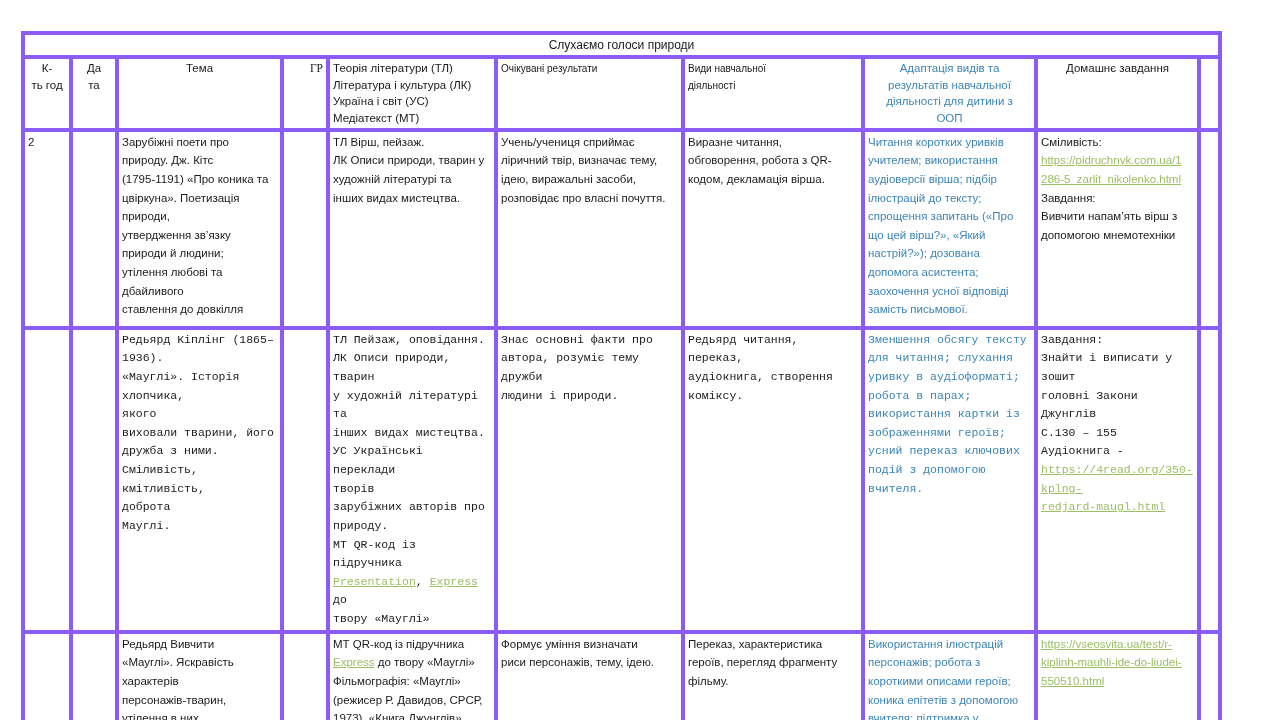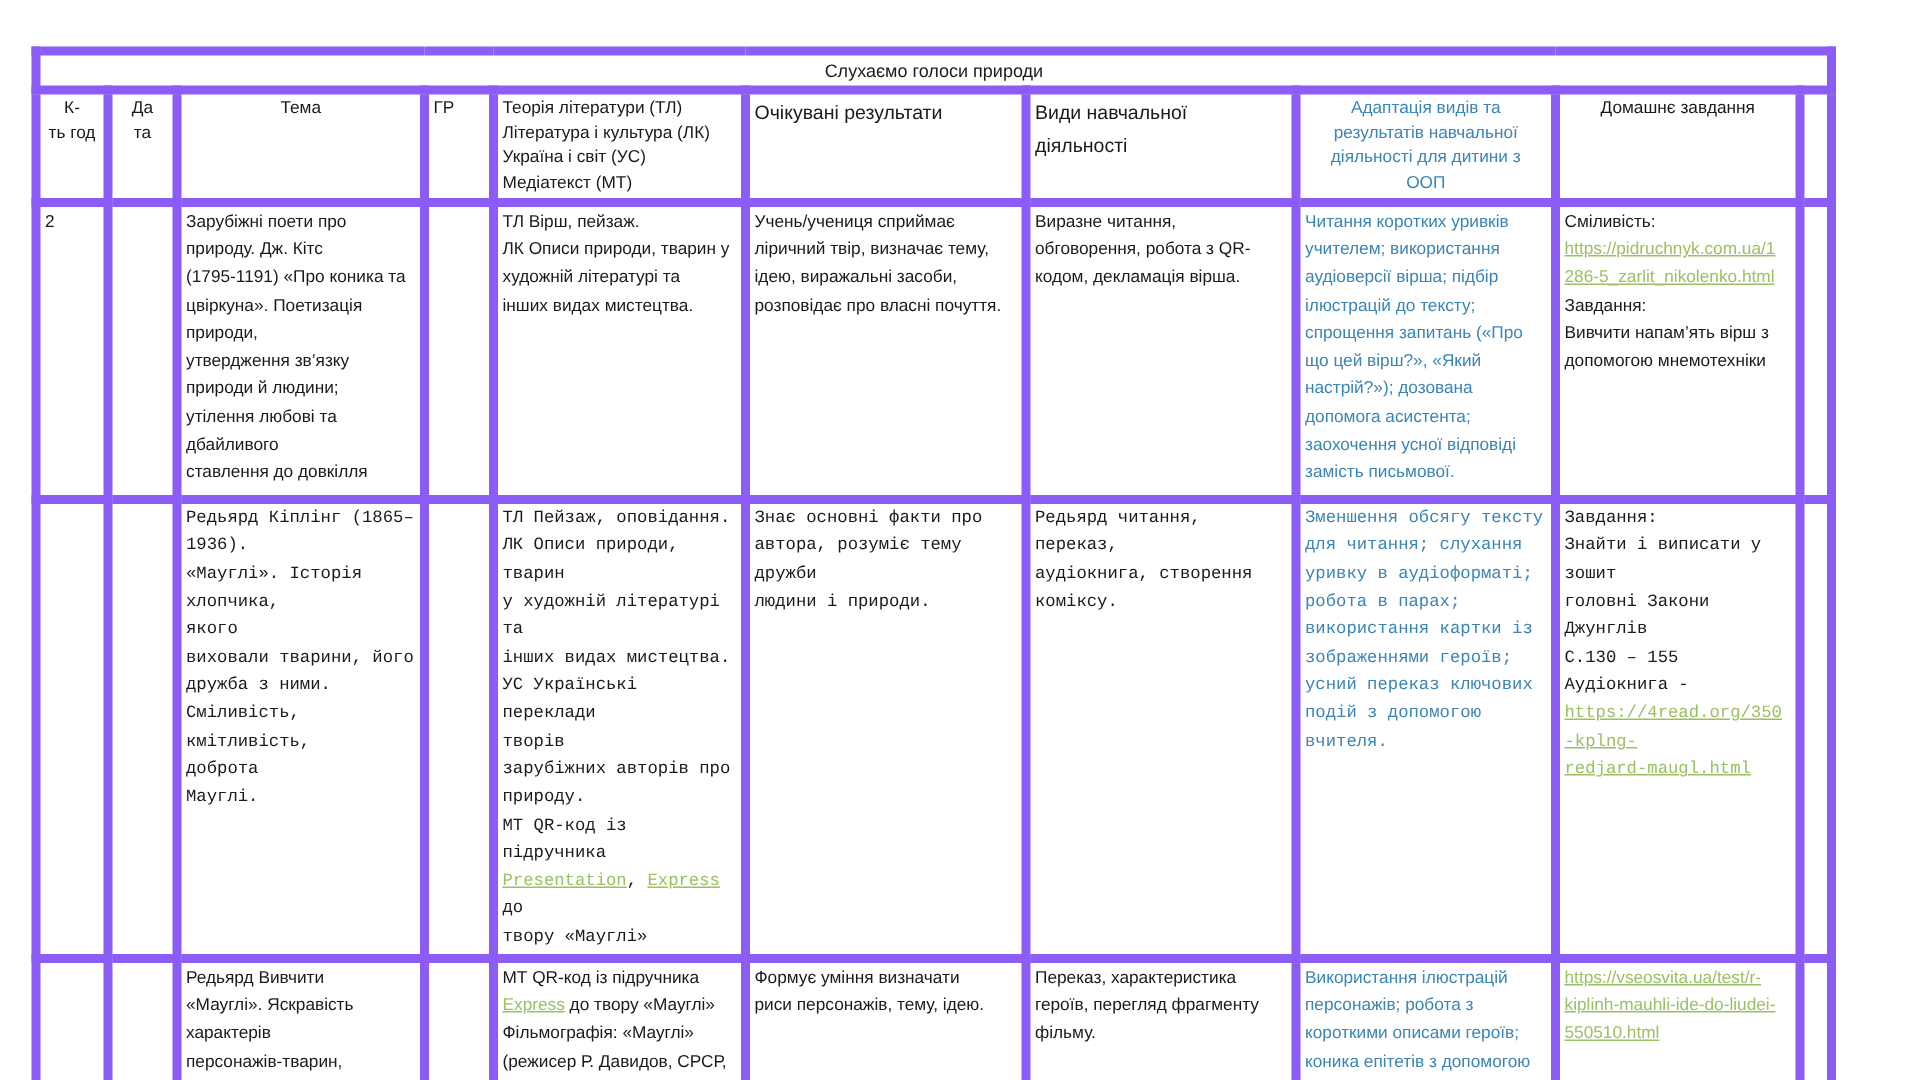--- a/index.html
+++ b/index.html
@@ -11,39 +11,39 @@
     font-family: "Liberation Sans", sans-serif;
     color: #1a1a1a;
   }
   table.plan {
     border-collapse: collapse;
     table-layout: fixed;
     margin: 31px 0 0 21px;
     width: 1197px;
   }
   td {
-    border: 6px solid #8b5cf6;
+    border: 4px solid #8b5cf6;
     vertical-align: top;
     padding: 1px 3px;
     font-size: 11.5px;
     line-height: 1.62;
     white-space: pre-line;
     overflow: hidden;
     word-wrap: break-word;
   }
   td.title-cell {
     text-align: center;
     font-size: 12px;
     line-height: 1.5;
     padding: 1px 3px;
   }
   td.hdr { line-height: 1.45; }
   td.hdr-center { text-align: center; }
-  td.hdr-right { text-align: left; }
-  td.hdr-big { font-size: 13px; line-height: 1.7; }
+  td.hdr-right { text-align: right; font-family: Liberation Serif, serif; }
+  td.hdr-big { font-size: 10px; line-height: 1.7; }
   td.blue-text, .blue-text { color: #3b84b6; margin-top: 40px; }
   a.glink {
     color: #9bc064;
     text-decoration: underline;
     cursor: pointer;
   }
   tr.r-title  { height: 21px; }
   tr.r-header { height: 66px; }
   tr.r-1 { height: 198px; }
   tr.r-2 { height: 208px; font-family: Liberation Mono, monospace; }

